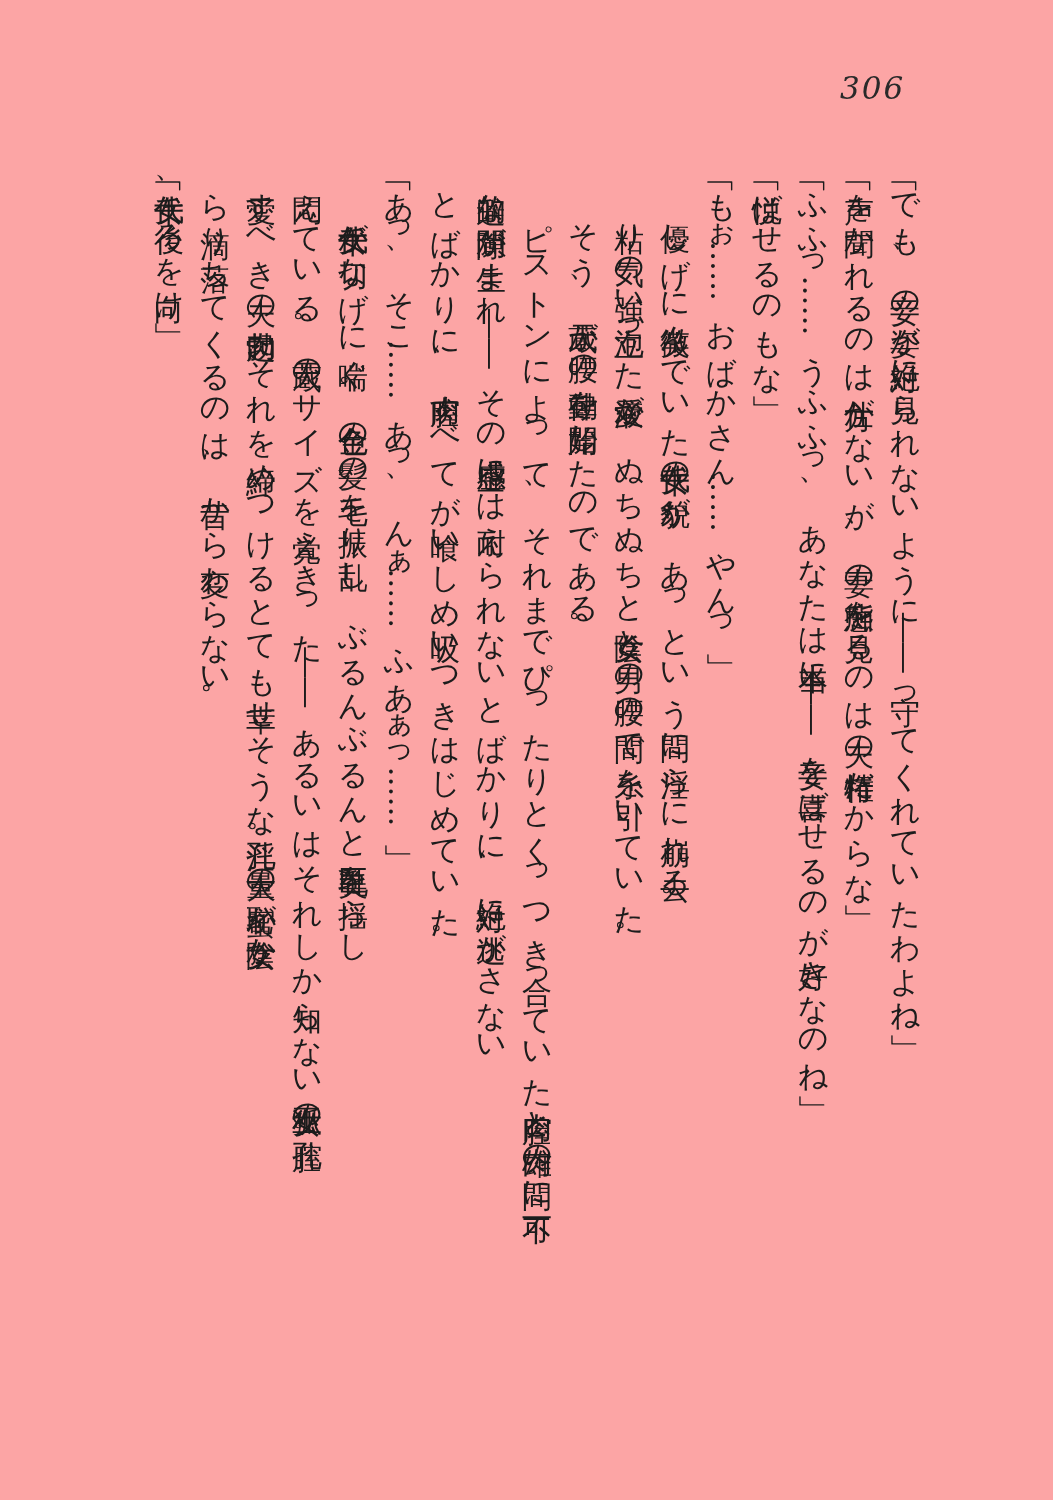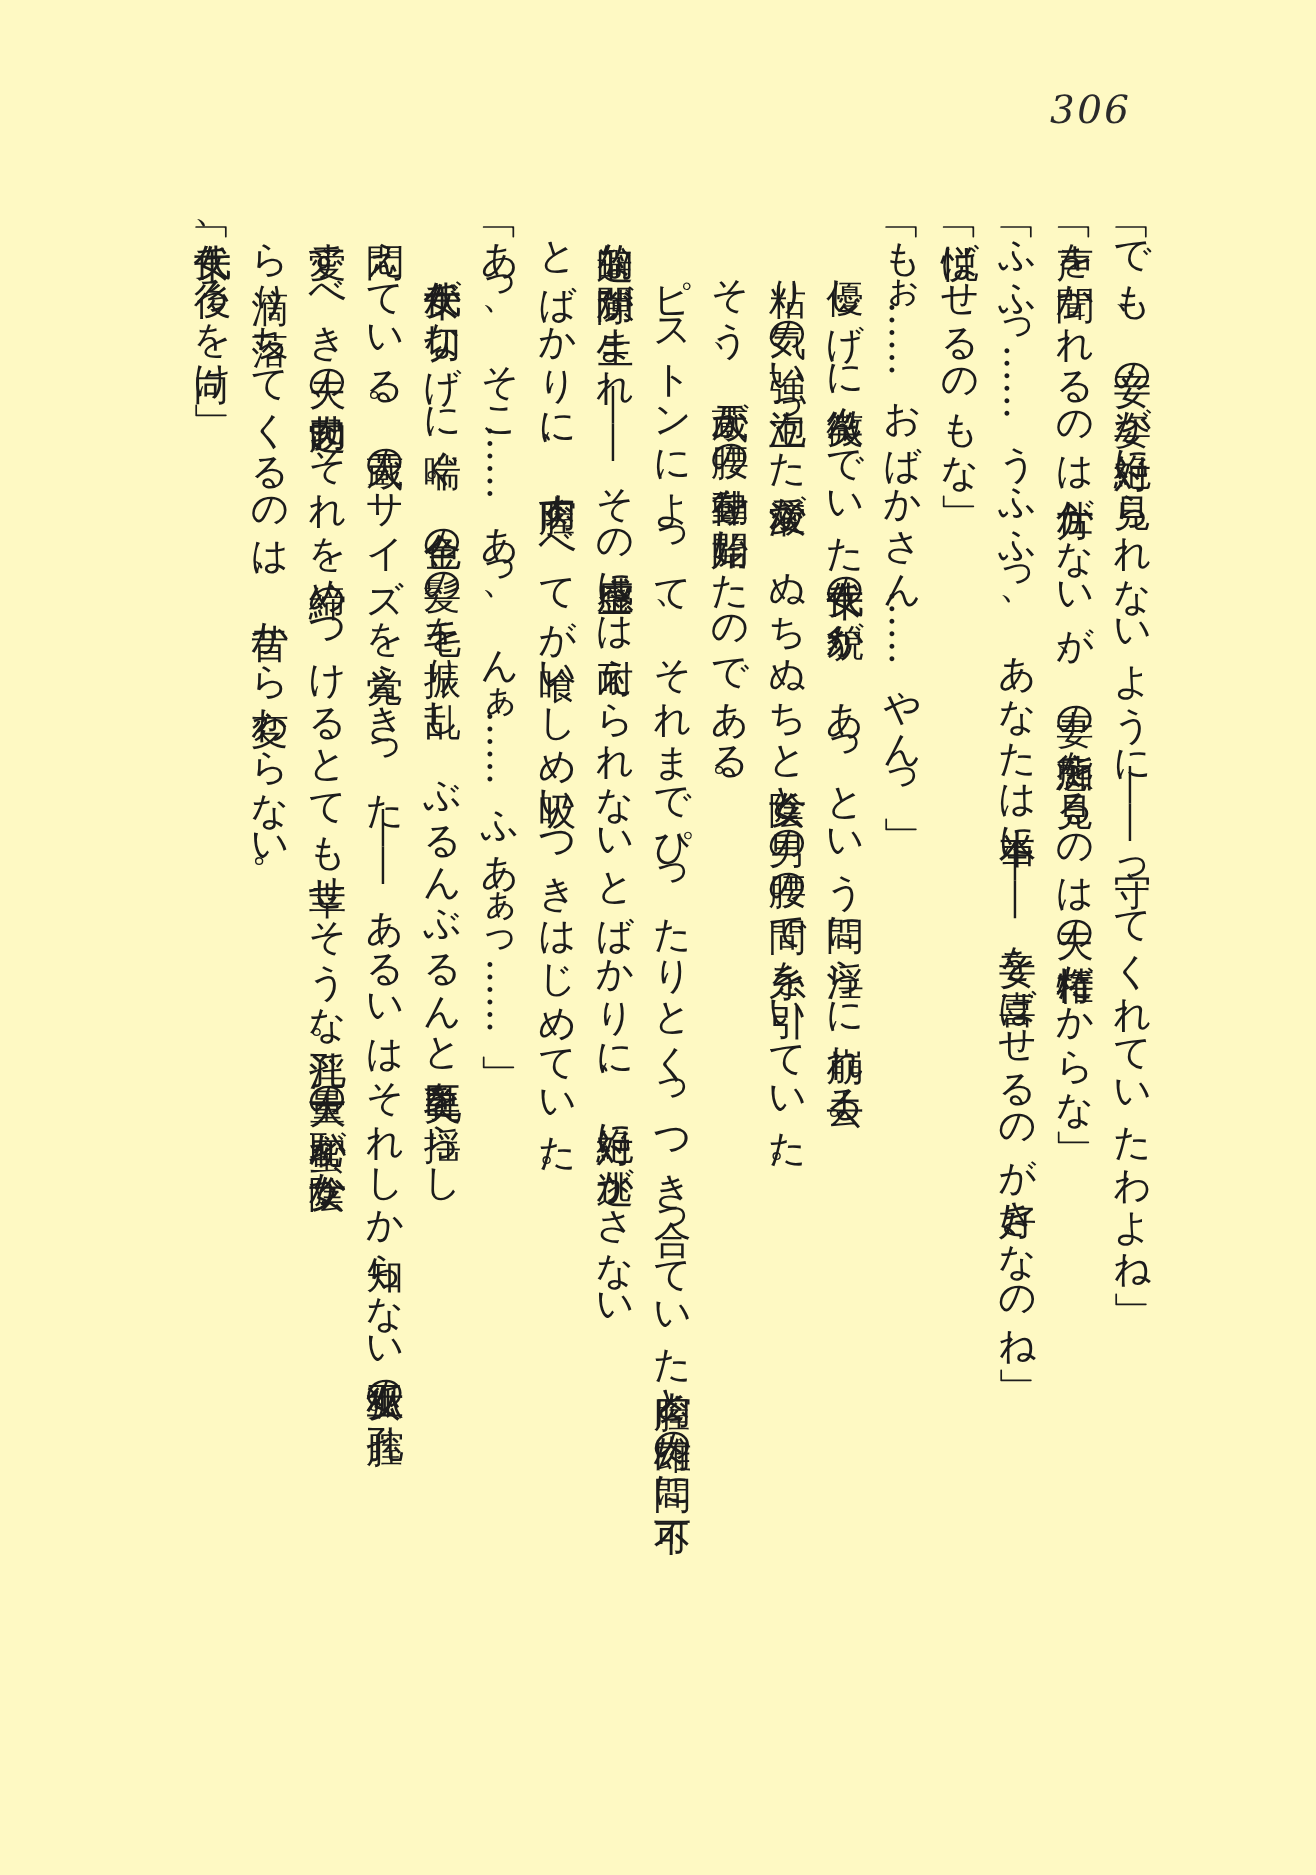--- a/index.html
+++ b/index.html
@@ -5,21 +5,21 @@
   html, body {
     margin: 0;
     padding: 0;
     background: #e8e8e8;
   }
   .page {
     position: relative;
     width: 1053px;
     height: 1500px;
     margin: 0 auto;
-    background: #fef9c3;
+    background: #fca5a5;
     overflow: hidden;
     font-family: "DejaVu Serif", "Liberation Serif", serif;
   }
   .page-number {
     position: absolute;
     top: 70px;
     left: 840px;
     font-size: 31px;
     font-style: italic;
     letter-spacing: 2px;

